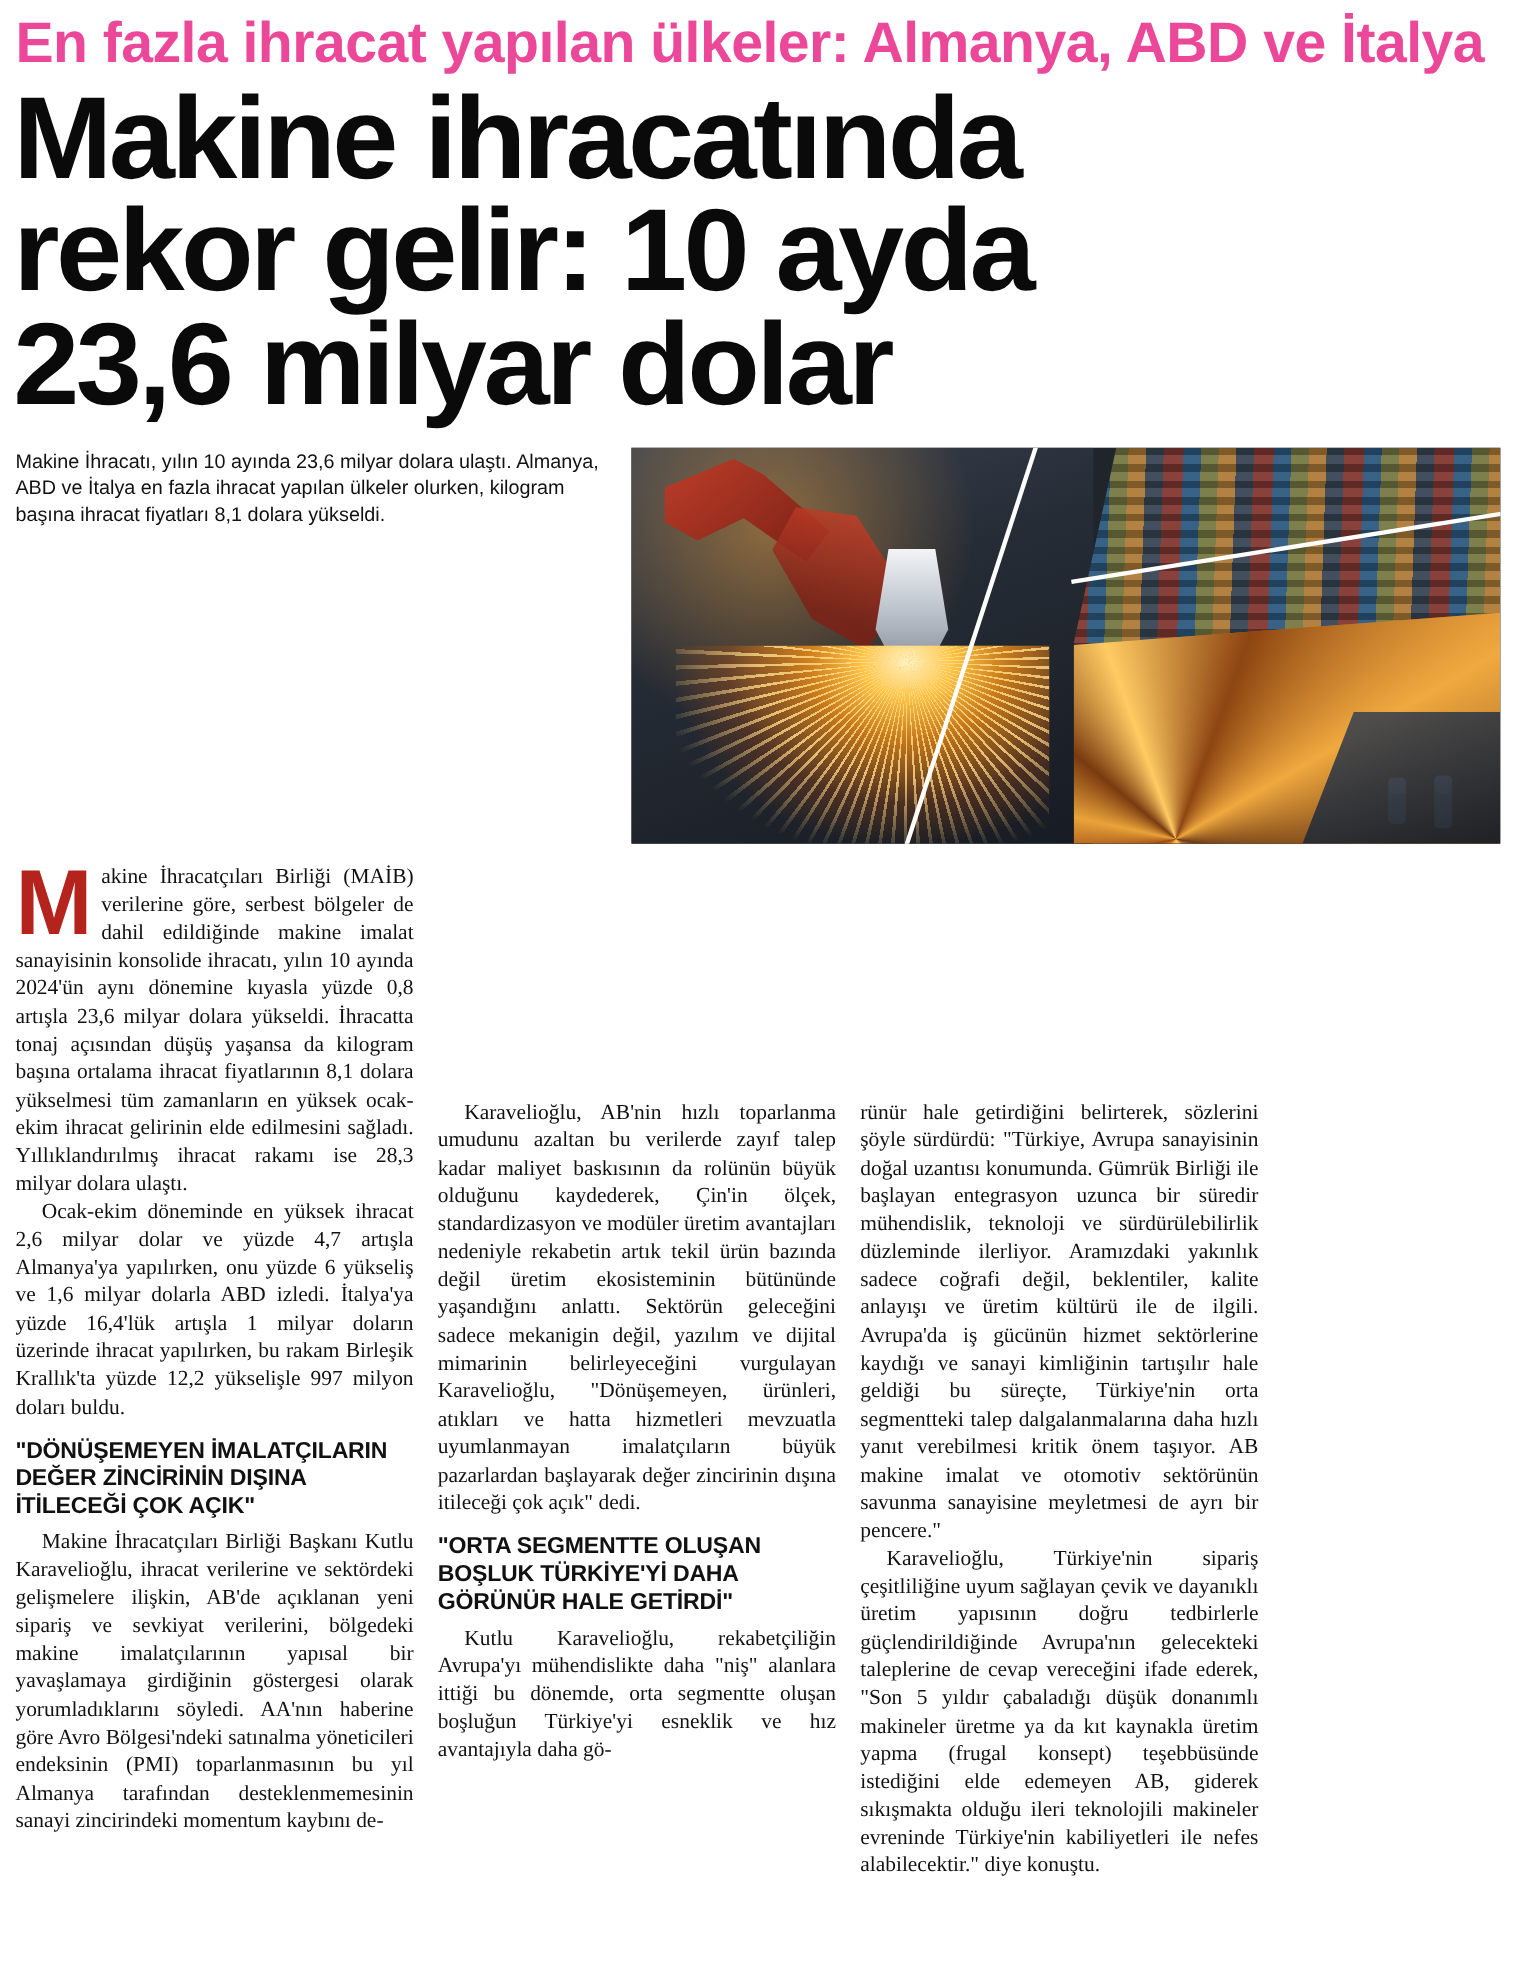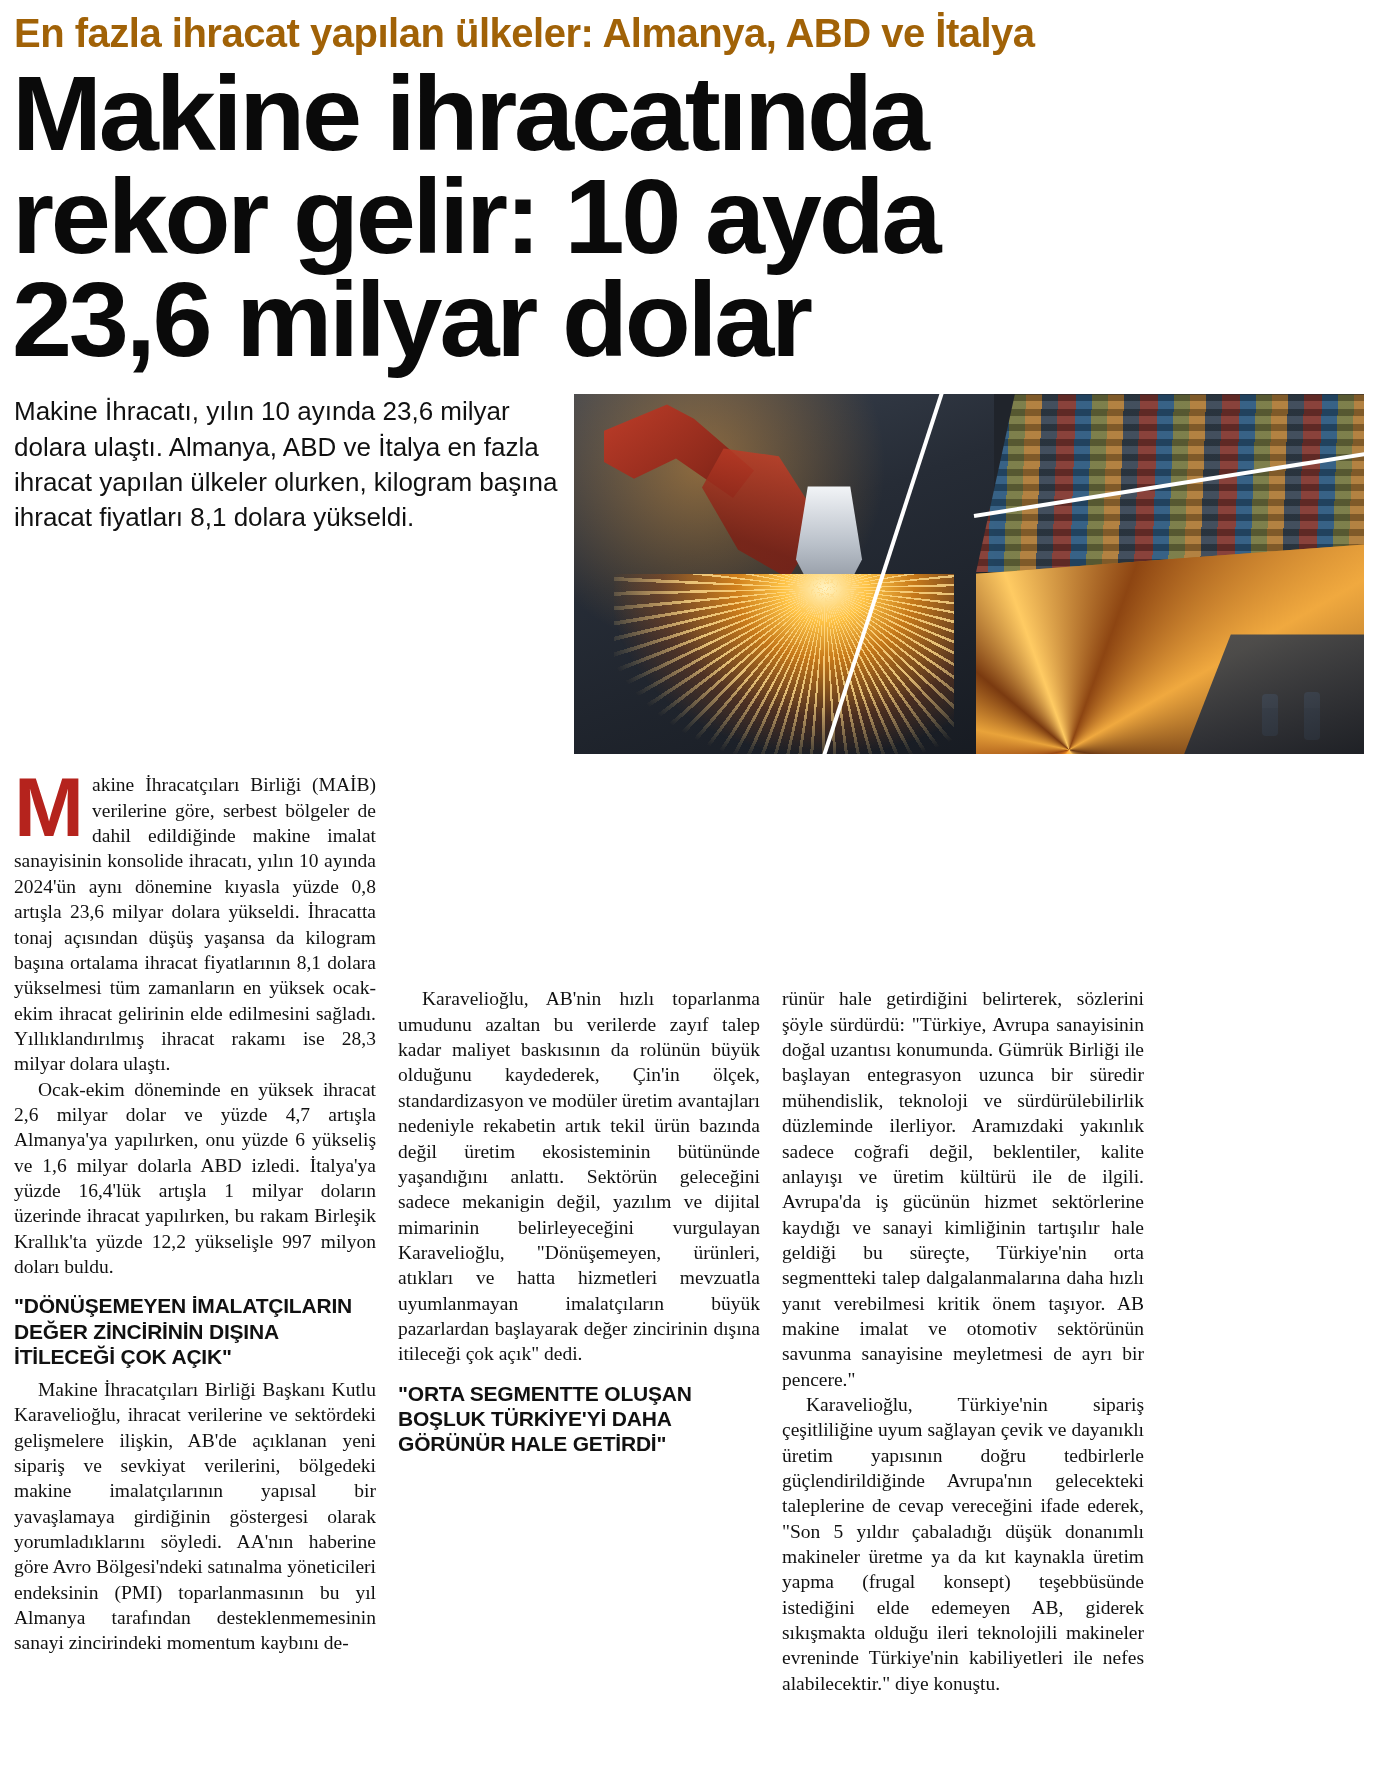--- a/index.html
+++ b/index.html
@@ -17,23 +17,23 @@
   .page {
     position: relative;
     width: 1400px;
     height: 1790px;
     padding: 0;
     box-sizing: border-box;
   }
   .kicker {
     font-family: "Liberation Sans", sans-serif;
     font-weight: bold;
-    font-size: 40px;
+    font-size: 52px;
     letter-spacing: -0.5px;
-    color: #a16207;
+    color: #ec4899;
     margin: 12px 0 4px 14px;
     line-height: 1.05;
   }
   .headline {
     font-family: "Liberation Sans", sans-serif;
     font-weight: bold;
     font-size: 106px;
     line-height: 0.97;
     letter-spacing: -3.2px;
     color: #0a0a0a;
@@ -46,21 +46,21 @@
 
   .upper {
     display: flex;
     margin-top: 24px;
     padding: 0 14px;
     box-sizing: border-box;
   }
   .standfirst {
     width: 560px;
     font-family: "Liberation Sans", sans-serif;
-    font-size: 26px;
+    font-size: 18px;
     line-height: 1.35;
     color: #111;
     padding-right: 12px;
     box-sizing: border-box;
   }
   .photo {
     width: 790px;
     height: 360px;
     position: relative;
     overflow: hidden;
@@ -232,20 +232,21 @@
         <span class="dropcap">M</span><span>akine İhracatçıları Birliği (MAİB) verilerine göre, serbest bölgeler de dahil edildiğinde makine imalat sanayisinin konsolide ihracatı, yılın 10 ayında 2024'ün aynı dönemine kıyasla yüzde 0,8 artışla 23,6 milyar dolara yükseldi. İhracatta tonaj açısından düşüş yaşansa da kilogram başına ortalama ihracat fiyatlarının 8,1 dolara yükselmesi tüm zamanların en yüksek ocak-ekim ihracat gelirinin elde edilmesini sağladı. Yıllıklandırılmış ihracat rakamı ise 28,3 milyar dolara ulaştı.</span>
       </p>
       <p>Ocak-ekim döneminde en yüksek ihracat 2,6 milyar dolar ve yüzde 4,7 artışla Almanya'ya yapılırken, onu yüzde 6 yükseliş ve 1,6 milyar dolarla ABD izledi. İtalya'ya yüzde 16,4'lük artışla 1 milyar doların üzerinde ihracat yapılırken, bu rakam Birleşik Krallık'ta yüzde 12,2 yükselişle 997 milyon doları buldu.</p>
       <p class="sub">"DÖNÜŞEMEYEN İMALATÇILARIN DEĞER ZİNCİRİNİN DIŞINA İTİLECEĞİ ÇOK AÇIK"</p>
       <p>Makine İhracatçıları Birliği Başkanı Kutlu Karavelioğlu, ihracat verilerine ve sektördeki gelişmelere ilişkin, AB'de açıklanan yeni sipariş ve sevkiyat verilerini, bölgedeki makine imalatçılarının yapısal bir yavaşlamaya girdiğinin göstergesi olarak yorumladıklarını söyledi. AA'nın haberine göre Avro Bölgesi'ndeki satınalma yöneticileri endeksinin (PMI) toparlanmasının bu yıl Almanya tarafından desteklenmemesinin sanayi zincirindeki momentum kaybını de-</p>
     </div>
 
     <div class="col col-2">
       <p>Karavelioğlu, AB'nin hızlı toparlanma umudunu azaltan bu verilerde zayıf talep kadar maliyet baskısının da rolünün büyük olduğunu kaydederek, Çin'in ölçek, standardizasyon ve modüler üretim avantajları nedeniyle rekabetin artık tekil ürün bazında değil üretim ekosisteminin bütününde yaşandığını anlattı. Sektörün geleceğini sadece mekanigin değil, yazılım ve dijital mimarinin belirleyeceğini vurgulayan Karavelioğlu, "Dönüşemeyen, ürünleri, atıkları ve hatta hizmetleri mevzuatla uyumlanmayan imalatçıların büyük pazarlardan başlayarak değer zincirinin dışına itileceği çok açık" dedi.</p>
       <p class="sub">"ORTA SEGMENTTE OLUŞAN BOŞLUK TÜRKİYE'Yİ DAHA GÖRÜNÜR HALE GETİRDİ"</p>
+      <p>Kutlu Karavelioğlu, rekabetçiliğin Avrupa'yı mühendislikte daha "niş" alanlara ittiği bu dönemde, orta segmentte oluşan boşluğun Türkiye'yi esneklik ve hız avantajıyla daha gö-</p>
     </div>
 
     <div class="col col-3">
       <p class="first">rünür hale getirdiğini belirterek, sözlerini şöyle sürdürdü: "Türkiye, Avrupa sanayisinin doğal uzantısı konumunda. Gümrük Birliği ile başlayan entegrasyon uzunca bir süredir mühendislik, teknoloji ve sürdürülebilirlik düzleminde ilerliyor. Aramızdaki yakınlık sadece coğrafi değil, beklentiler, kalite anlayışı ve üretim kültürü ile de ilgili. Avrupa'da iş gücünün hizmet sektörlerine kaydığı ve sanayi kimliğinin tartışılır hale geldiği bu süreçte, Türkiye'nin orta segmentteki talep dalgalanmalarına daha hızlı yanıt verebilmesi kritik önem taşıyor. AB makine imalat ve otomotiv sektörünün savunma sanayisine meyletmesi de ayrı bir pencere."</p>
       <p>Karavelioğlu, Türkiye'nin sipariş çeşitliliğine uyum sağlayan çevik ve dayanıklı üretim yapısının doğru tedbirlerle güçlendirildiğinde Avrupa'nın gelecekteki taleplerine de cevap vereceğini ifade ederek, "Son 5 yıldır çabaladığı düşük donanımlı makineler üretme ya da kıt kaynakla üretim yapma (frugal konsept) teşebbüsünde istediğini elde edemeyen AB, giderek sıkışmakta olduğu ileri teknolojili makineler evreninde Türkiye'nin kabiliyetleri ile nefes alabilecektir." diye konuştu.</p>
     </div>
 
   </div>
 </div>
 

